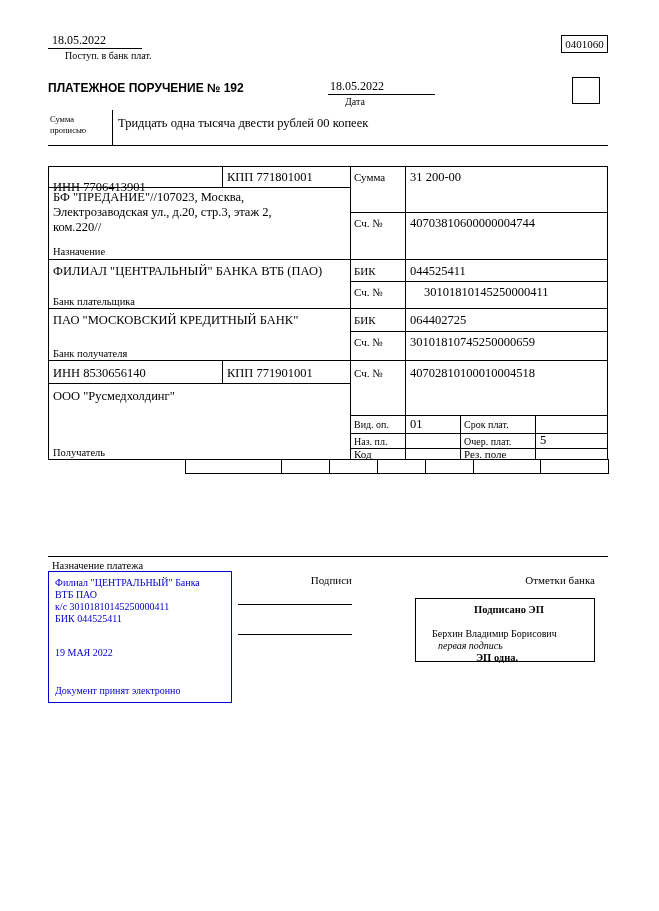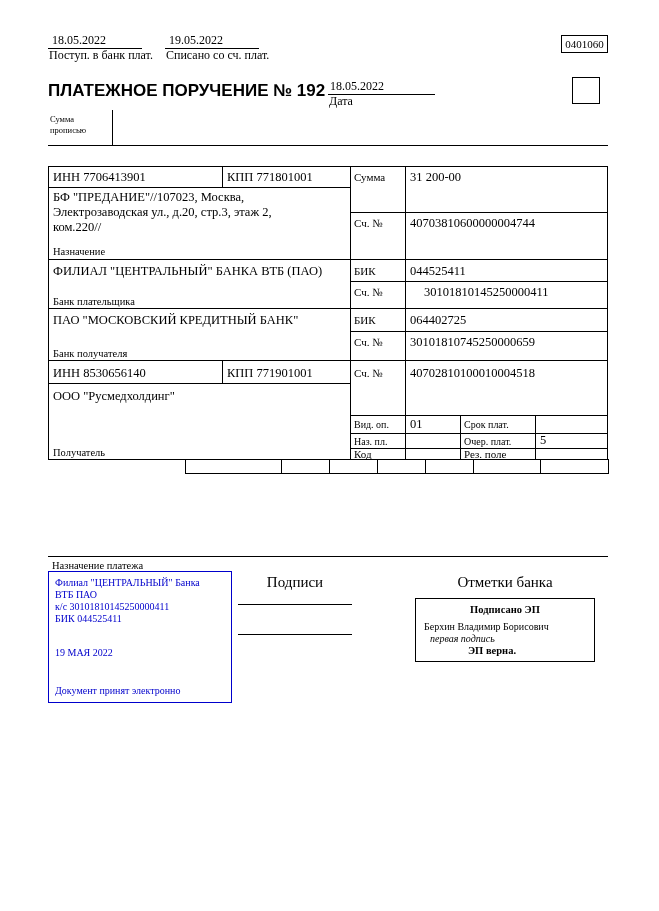--- a/index.html
+++ b/index.html
@@ -11,62 +11,59 @@
   .abs { position:absolute; }
   .hl { position:absolute; height:1px; background:#000; }
   .vl { position:absolute; width:1px; background:#000; }
   .t  { position:absolute; font-size:12.5px; line-height:14px; white-space:nowrap; }
   .wrap { white-space:normal; line-height:15px; }
   .lbl  { position:absolute; font-size:11px;  line-height:12px; white-space:nowrap; }
   .lbl10{ position:absolute; font-size:10px;  line-height:11px; white-space:nowrap; }
   .lbl9 { position:absolute; font-size:11px; line-height:10px; white-space:nowrap; }
   .sec  { position:absolute; font-size:10.5px; line-height:11px; white-space:nowrap; }
   .fval { font-size:12px; line-height:14px; border-bottom:1px solid #000; padding:0 0 1px 4px; white-space:nowrap; }
-  .flbl { font-size:12px; line-height:9px; padding:2px 0 0 1px; white-space:nowrap; }
+  .flbl { font-size:10px; line-height:9px; padding:2px 0 0 1px; white-space:nowrap;margin-left:16px; }
   .form-code { border:1px solid #000; width:47px; height:18px; text-align:center; font-size:11px; line-height:16px; }
-  .doc-title { position:absolute; font-family:"Liberation Sans","DejaVu Sans",sans-serif; font-weight:bold; font-size:17px; white-space:nowrap; }
+  .doc-title { position:absolute; font-family:"Liberation Sans","DejaVu Sans",sans-serif; font-weight:bold; font-size:12px; white-space:nowrap; }
   .checkbox { position:absolute; border:1px solid #000; width:28px; height:27px; }
   .amount-words-label { position:absolute; left:50px; top:114px; font-size:8.5px; line-height:11px; white-space:pre-line; }
   .strip { position:absolute; border:1px solid #000; display:flex; }
   .strip > div { border-right:1px solid #000; height:100%; }
   .strip > div:last-child { border-right:none; }
   .stamp {
     position:absolute; border:1px solid var(--stamp-blue,#0000cc); color:var(--stamp-blue,#0000cc);
     display:flex; flex-direction:column; font-size:10px; line-height:12px; padding:5px 6px;
   }
-  .esign { position:absolute; border:1px solid #000; font-size:10px; line-height:11px; }
-  .footer-head { position:absolute; font-size:15px; text-align:center; white-space:nowrap; }
+  .esign { position:absolute; border:1px solid #000; font-size:10px; line-height:11px;padding-left:8px; }
+  .footer-head { position:absolute; font-size:11px; text-align:right; white-space:nowrap; }
 </style>
 </head>
 <body>
 
 <div class="sheet">
 
   <div class="abs" style="left:48px;top:33px;width:94px">
     <div class="fval">18.05.2022</div>
     <div class="flbl">Поступ. в банк плат.</div>
-  </div>
-  <div class="abs" style="left:165px;top:33px;width:94px">
-    <div class="fval">19.05.2022</div>
-    <div class="flbl">Списано со сч. плат.</div>
   </div>
   <div class="abs form-code" style="left:561px;top:35px">
     <span>0401060</span>
   </div>
 
   <div class="doc-title" style="left:48px;top:81px">ПЛАТЕЖНОЕ ПОРУЧЕНИЕ № 192</div>
   <div class="abs" style="left:328px;top:79px;width:107px">
     <div class="fval" style="padding-left:2px">18.05.2022</div>
     <div class="flbl">Дата</div>
   </div>
   <div class="checkbox" style="left:572px;top:77px"></div>
 
   <div class="amount-words-label">Сумма
 прописью</div>
   <div class="vl" style="left:112px;top:110px;height:35px"></div>
+  <div class="t" style="left:118px;top:116px">Тридцать одна тысяча двести рублей 00 копеек</div>
   <div class="hl" style="left:48px;top:145px;width:560px"></div>
 
   <div class="hl" style="left:48px;top:166px;width:560px"></div>
   <div class="hl" style="left:48px;top:187px;width:302px"></div>
   <div class="hl" style="left:350px;top:212px;width:258px"></div>
   <div class="hl" style="left:48px;top:259px;width:560px"></div>
   <div class="hl" style="left:350px;top:281px;width:258px"></div>
   <div class="hl" style="left:48px;top:308px;width:560px"></div>
   <div class="hl" style="left:350px;top:331px;width:258px"></div>
   <div class="hl" style="left:48px;top:360px;width:560px"></div>
@@ -78,21 +75,21 @@
 
   <div class="vl" style="left:48px;top:166px;height:293px"></div>
   <div class="vl" style="left:222px;top:166px;height:21px"></div>
   <div class="vl" style="left:222px;top:360px;height:23px"></div>
   <div class="vl" style="left:350px;top:166px;height:293px"></div>
   <div class="vl" style="left:405px;top:166px;height:293px"></div>
   <div class="vl" style="left:460px;top:415px;height:44px"></div>
   <div class="vl" style="left:535px;top:415px;height:44px"></div>
   <div class="vl" style="left:607px;top:166px;height:293px"></div>
 
-  <div class="t" style="left:53px;top:170px">ИНН 7706413901</div>
+  <div class="t" style="left:53px;top:180px">ИНН 7706413901</div>
   <div class="t" style="left:227px;top:170px">КПП 771801001</div>
   <div class="lbl" style="left:354px;top:171px">Сумма</div>
   <div class="t" style="left:410px;top:170px">31 200-00</div>
 
   <div class="t wrap" style="left:53px;top:190px;width:250px">БФ "ПРЕДАНИЕ"//107023, Москва, Электрозаводская ул., д.20, стр.3, этаж 2, ком.220//</div>
   <div class="lbl" style="left:354px;top:217px">Сч. №</div>
   <div class="t" style="left:410px;top:216px">40703810600000004744</div>
   <div class="sec" style="left:53px;top:246px">Назначение</div>
 
   <div class="t" style="left:53px;top:264px">ФИЛИАЛ "ЦЕНТРАЛЬНЫЙ" БАНКА ВТБ (ПАО)</div>
@@ -148,18 +145,18 @@
     <div>БИК 044525411</div>
     <div style="margin-top:22px">19 МАЯ 2022</div>
     <div style="margin-top:auto">Документ принят электронно</div>
   </div>
 
   <div class="hl" style="left:238px;top:604px;width:114px"></div>
   <div class="hl" style="left:238px;top:634px;width:114px"></div>
 
   <div class="esign" style="left:415px;top:598px;width:180px;height:64px">
     <div style="text-align:center;font-weight:bold;font-size:10.5px;margin-top:5px">Подписано ЭП</div>
-    <div style="margin:6px 0 0 8px">Берхин Владимир Борисович</div>
+    <div style="margin:13px 0 0 8px">Берхин Владимир Борисович</div>
     <div style="margin:1px 0 0 14px;font-style:italic">первая подпись</div>
-    <div style="margin:1px 0 0 52px;font-weight:bold;font-size:10.5px">ЭП верна.</div>
+    <div style="margin:1px 0 0 52px;font-weight:bold;font-size:10.5px">ЭП одна.</div>
   </div>
 
 </div>
 
 </body></html>

